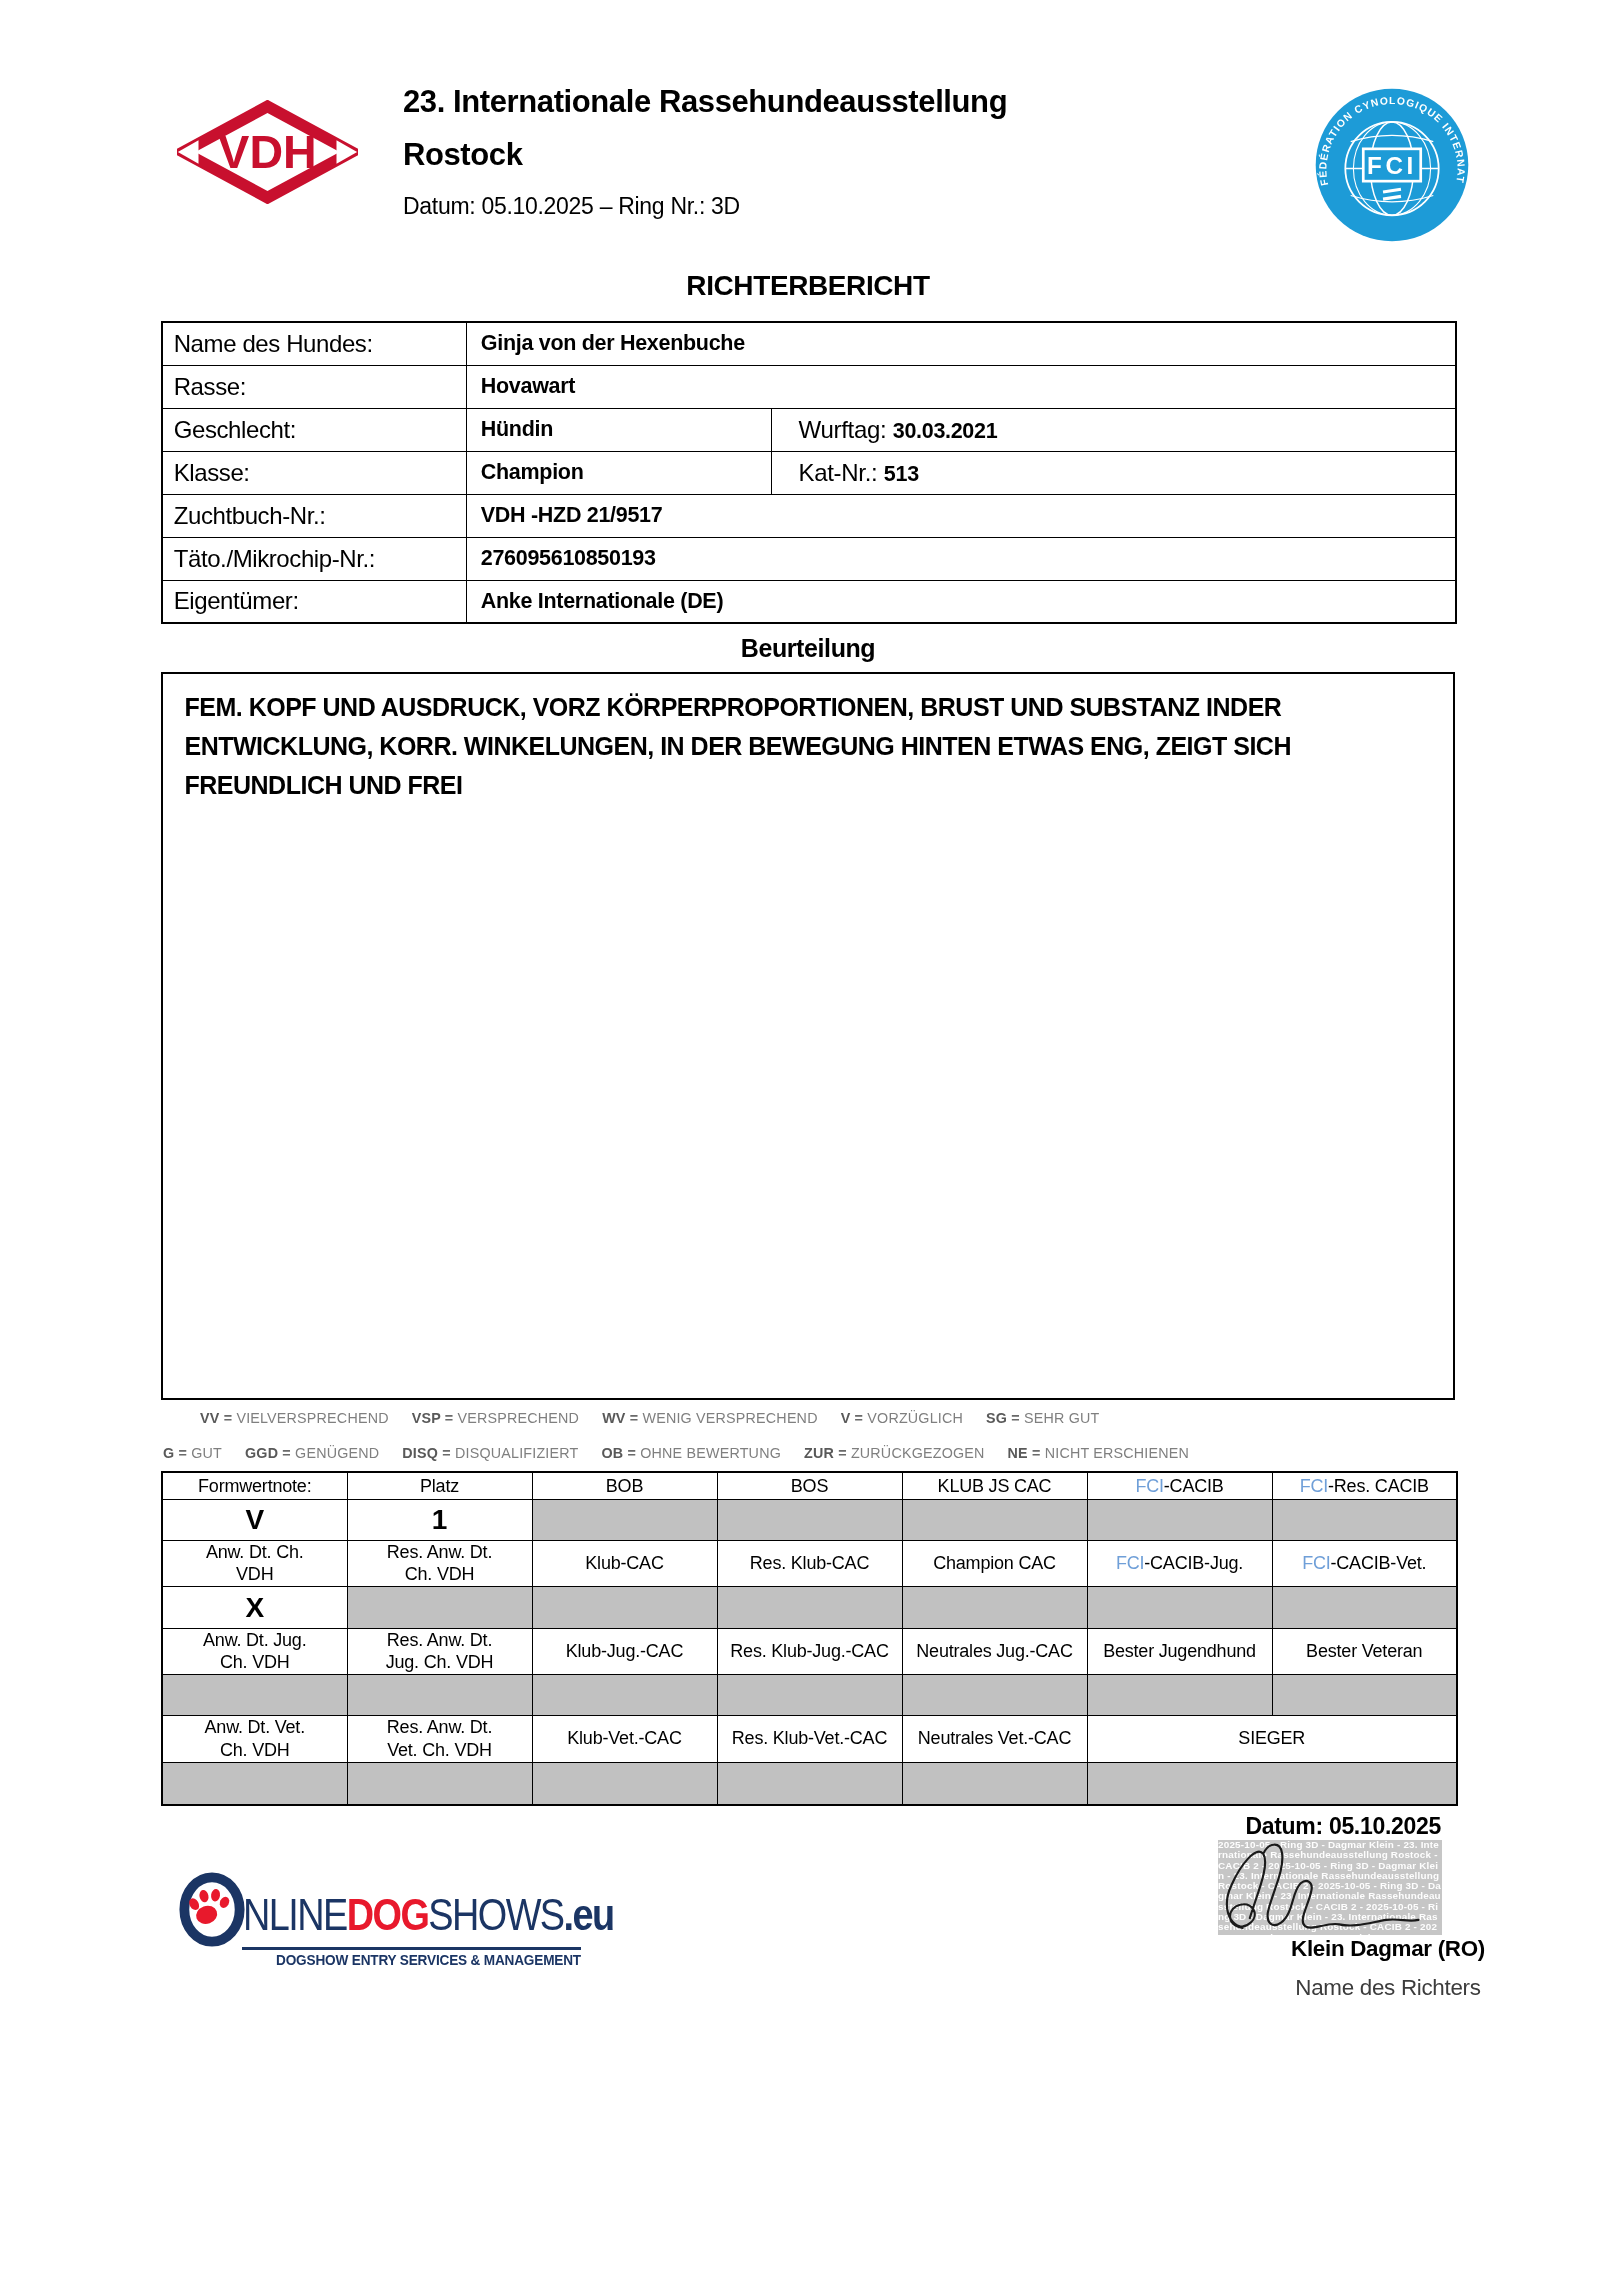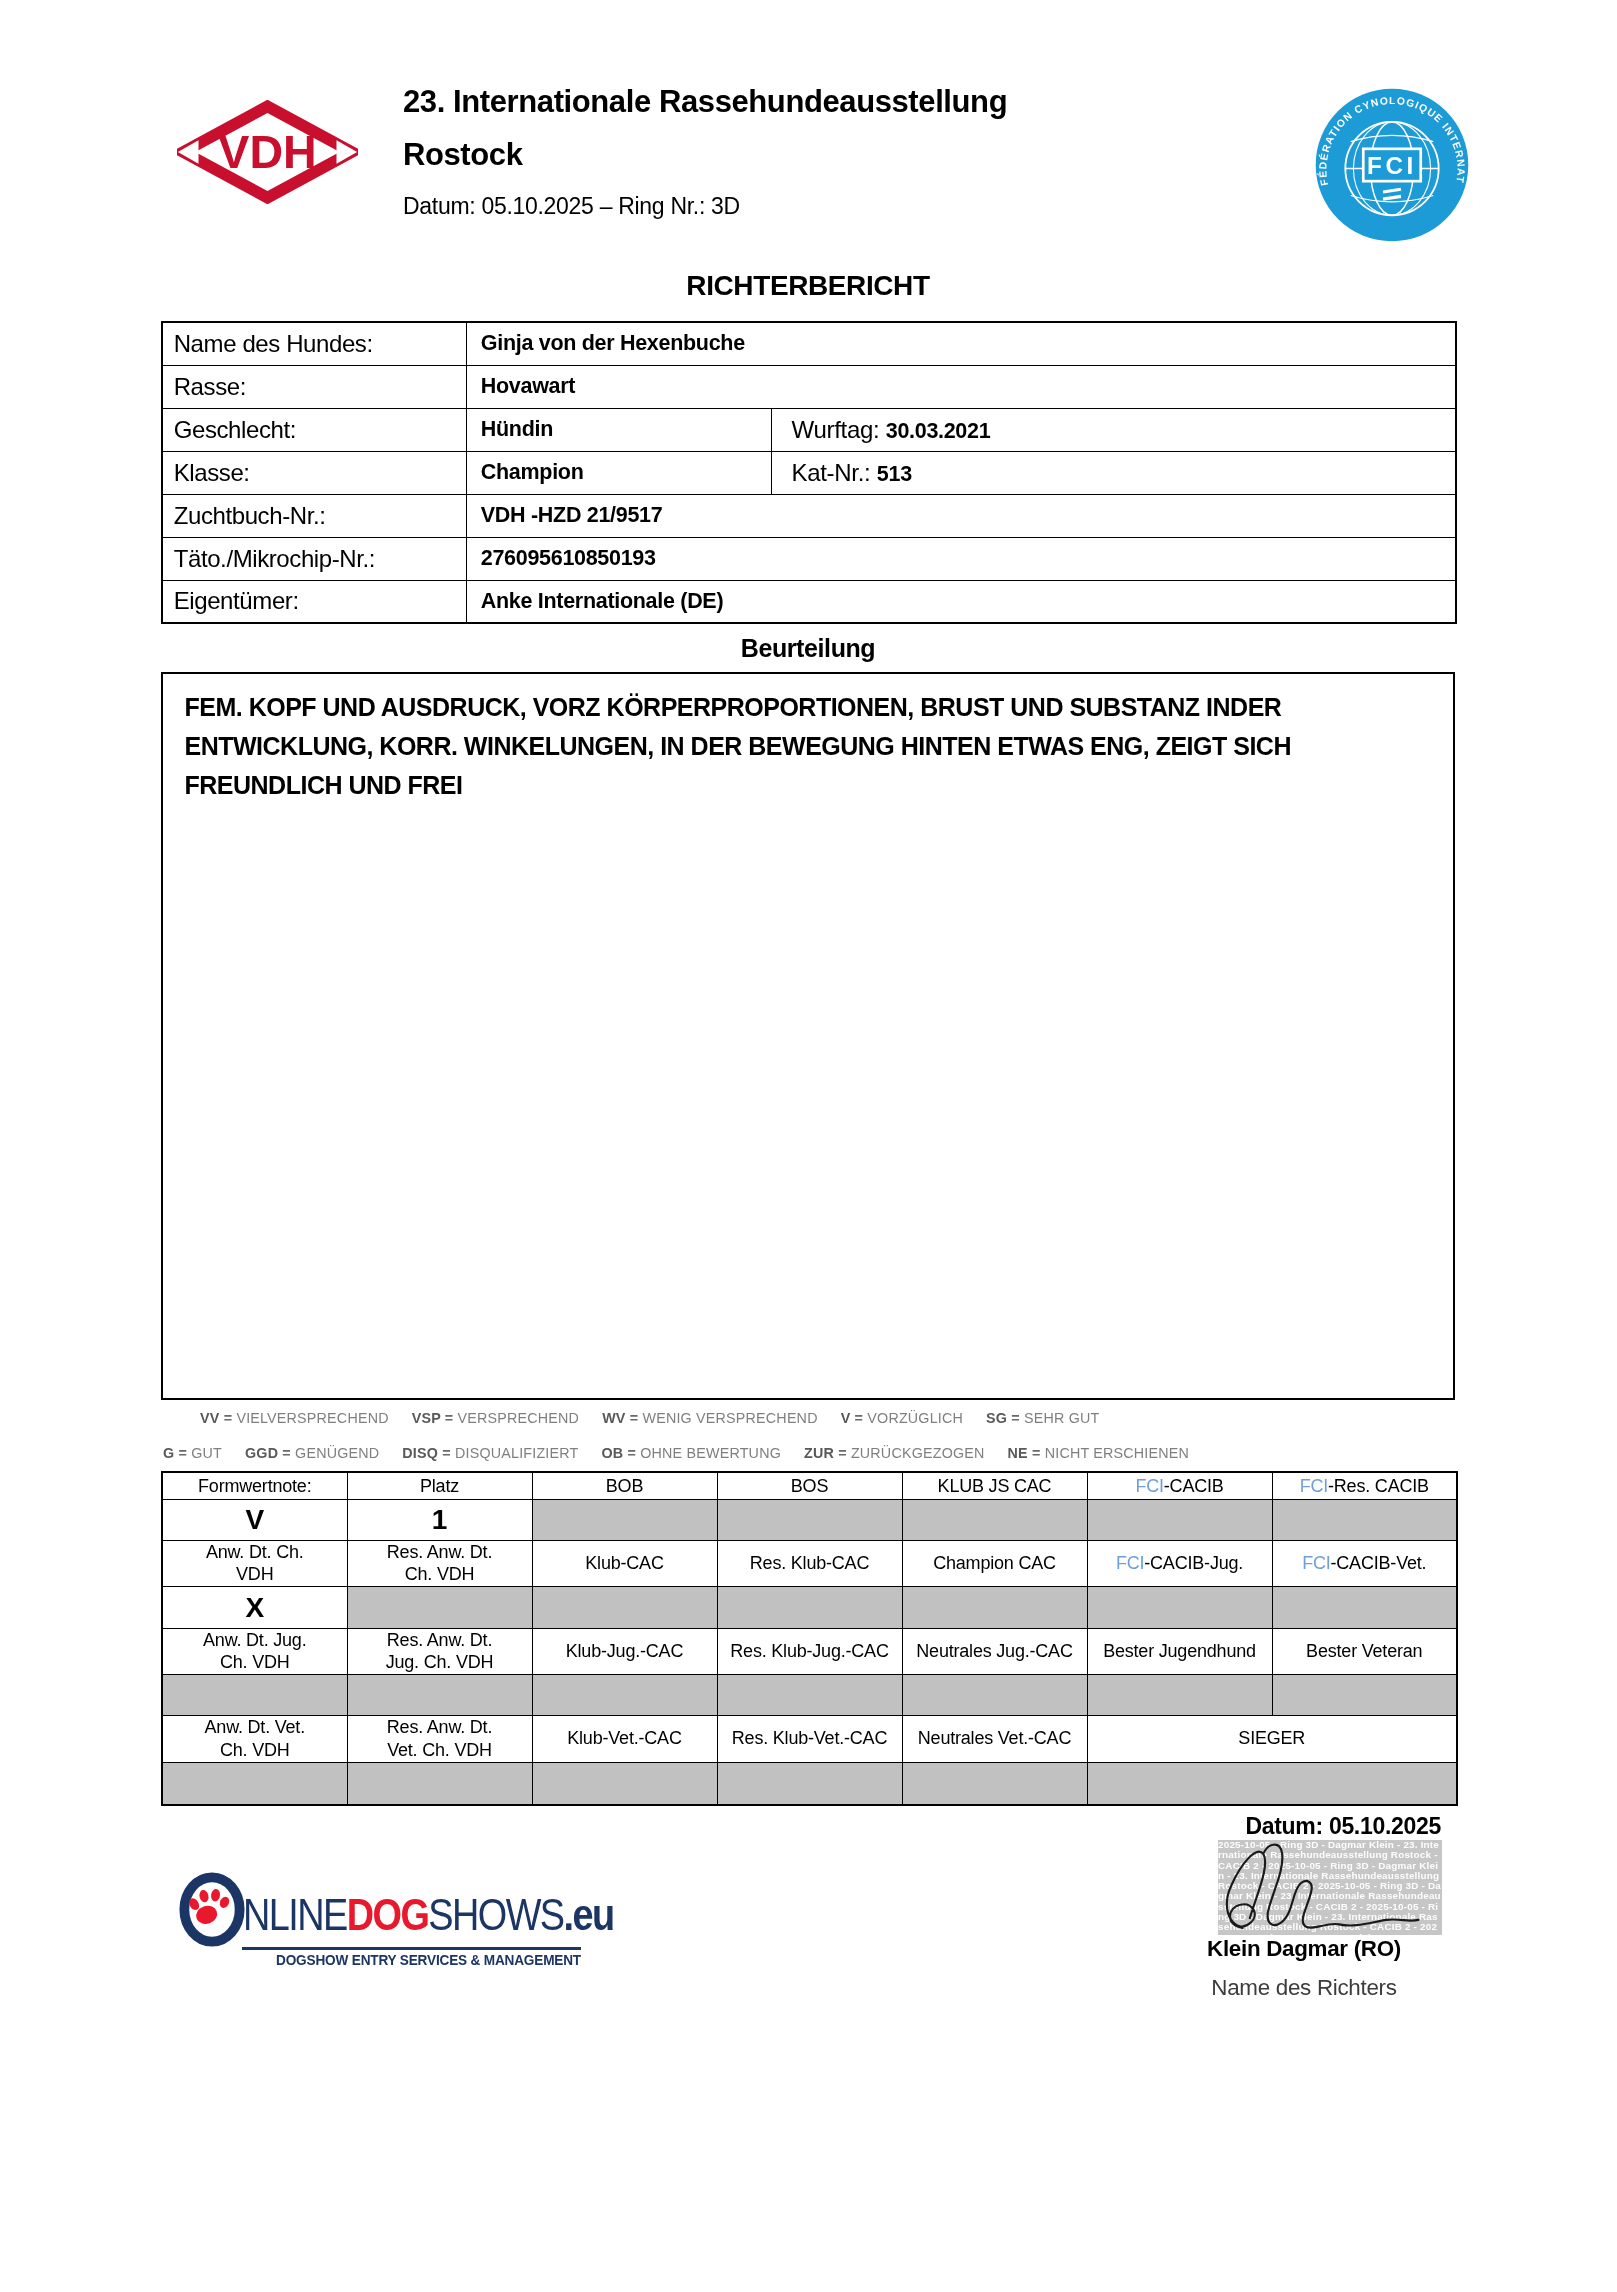--- a/index.html
+++ b/index.html
@@ -18,21 +18,21 @@
   .report-title { position:absolute; left:161px; top:270px; width:1294px; text-align:center;
                   font-size:28px; font-weight:700; letter-spacing:-0.4px; }
 
   
   table { border-collapse:collapse; table-layout:fixed; }
   .info-table { position:absolute; left:161px; top:321px; width:1294px; }
   .info-table td { border:1.8px solid #000; height:43px; vertical-align:middle; overflow:hidden; }
   .info-table { border:2.7px solid #000; }
   .info-table .lbl { font-size:24px; padding-left:10.7px; letter-spacing:-0.4px; }
   .info-table .val { font-size:21.5px; font-weight:700; padding-left:14.3px; letter-spacing:-0.3px; }
-  .info-table .mix { font-size:24px; padding-left:20px; letter-spacing:-0.3px; }
+  .info-table .mix { font-size:24px; padding-left:27px; letter-spacing:-0.3px; }
   .info-table .mix b { font-size:21.5px; }
 
   .beurteilung-title { position:absolute; left:161px; top:634px; width:1294px; text-align:center;
                        font-size:25px; font-weight:700; letter-spacing:-0.4px; }
   .eval-box { position:absolute; left:161px; top:672px; width:1294px; height:728px;
               border:2.7px solid #000; padding:14.3px 21.5px; }
   .eval-text { max-width:1146px; font-size:25px; font-weight:700; line-height:1.55;
                letter-spacing:-0.5px; text-transform:uppercase; }
 
   
@@ -60,21 +60,21 @@
   .grading-table .fci { color:#6f9fd8; }
 
   
   .footer-date { position:absolute; top:1813px; right:176px; font-size:23px; font-weight:600;
                  letter-spacing:-0.3px; }
   .sig-box { position:absolute; left:1218px; top:1840px; width:224px; height:95px;
              background:#c6c6c6; overflow:hidden; }
   .sig-watermark { font-size:9.9px; font-weight:700; line-height:10.3px; color:#fefefe;
                    word-break:break-all; letter-spacing:0.2px; }
   .sig-squiggle { position:absolute; left:1193px; top:1836px; width:260px; height:116px; }
-  .judge-block { position:absolute; left:1156px; top:1936px; width:296px; text-align:center; }
+  .judge-block { position:absolute; left:1240px; top:1936px; width:296px; text-align:center; }
   .judge-name { font-size:22.4px; font-weight:700; letter-spacing:-0.3px; }
   .judge-label { margin-top:12.5px; font-size:22.4px; color:#3c3c3c; letter-spacing:-0.3px; }
 
   
   .ods { position:absolute; left:179px; top:1870px; width:421px; height:107px; }
   .ods-badge { position:absolute; left:0; top:1.8px; width:66px; height:75px; }
   .ods-text { position:absolute; left:64px; top:19.7px; white-space:nowrap; font-size:44px;
               font-weight:700; letter-spacing:-1.8px; color:#1b3564;
               transform:scaleX(0.86); transform-origin:left center; }
   .ods-text .red { color:#e8192c; }

